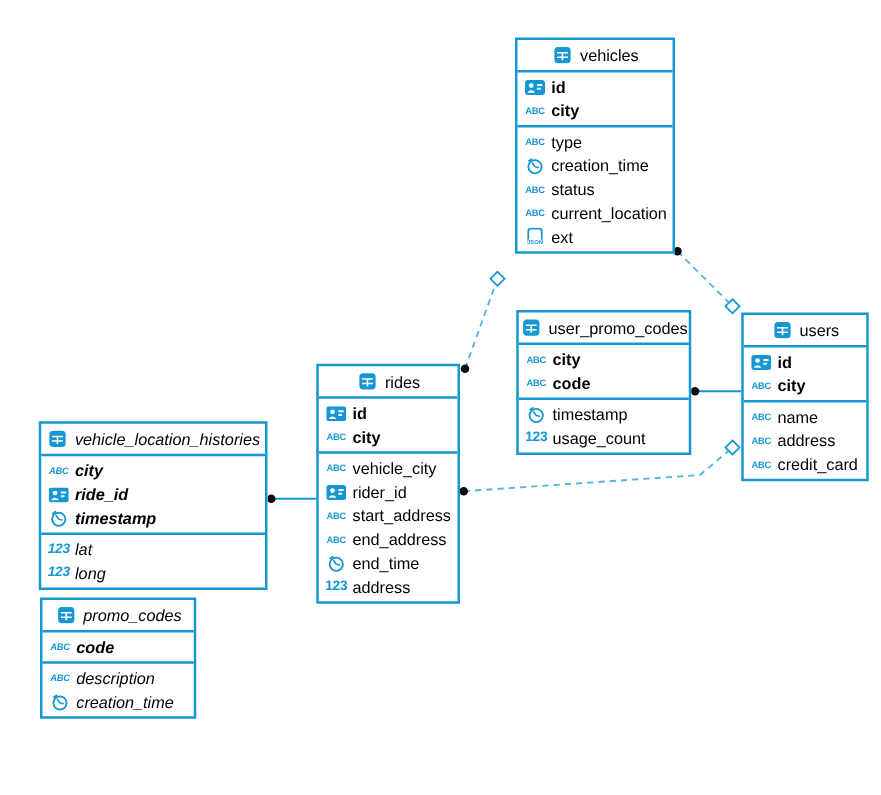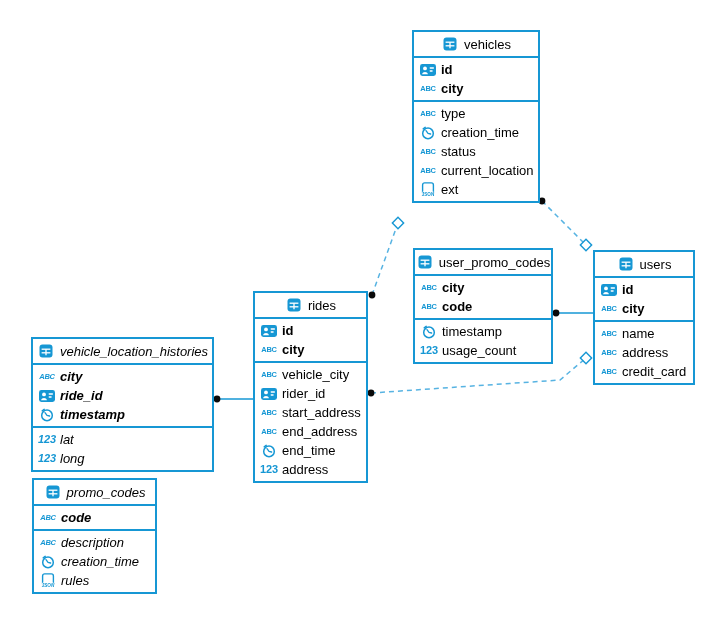--- a/index.html
+++ b/index.html
@@ -402,25 +402,15 @@
         <div class="er-row">
           <span class="type-icon">
             <svg width="14" height="14" viewBox="0 0 14 14">
               <circle cx="7" cy="7.4" r="5.3" fill="none" stroke="#1697d4" stroke-width="1.5"></circle>
               <path d="M7 7.4 L5 4.6 M7 7.4 L9.6 8" stroke="#1697d4" stroke-width="1.3" stroke-linecap="round"></path>
               <path d="M2.2 2.8 L4.2 1.4" stroke="#1697d4" stroke-width="1.5" stroke-linecap="round"></path>
             </svg>
           </span>
           <span class="col-name">creation_time</span>
         </div>
-        <div class="er-row">
-          <span class="type-icon">
-            <svg width="14" height="15" viewBox="0 0 14 15">
-              <rect x="1.6" y="0.9" width="10.8" height="12.2" rx="2" fill="none" stroke="#1697d4" stroke-width="1.4"></rect>
-              <rect x="1.2" y="9.6" width="11.6" height="4.6" rx="1" fill="#fff"></rect>
-              <text x="7" y="13.6" font-size="4.6" font-weight="bold" text-anchor="middle" font-family="Liberation Sans, sans-serif" fill="#1697d4">JSON</text>
-            </svg>
-          </span>
-          <span class="col-name">rules</span>
-        </div>
       </div>
     </div>
   </div>
 
 </body></html>

